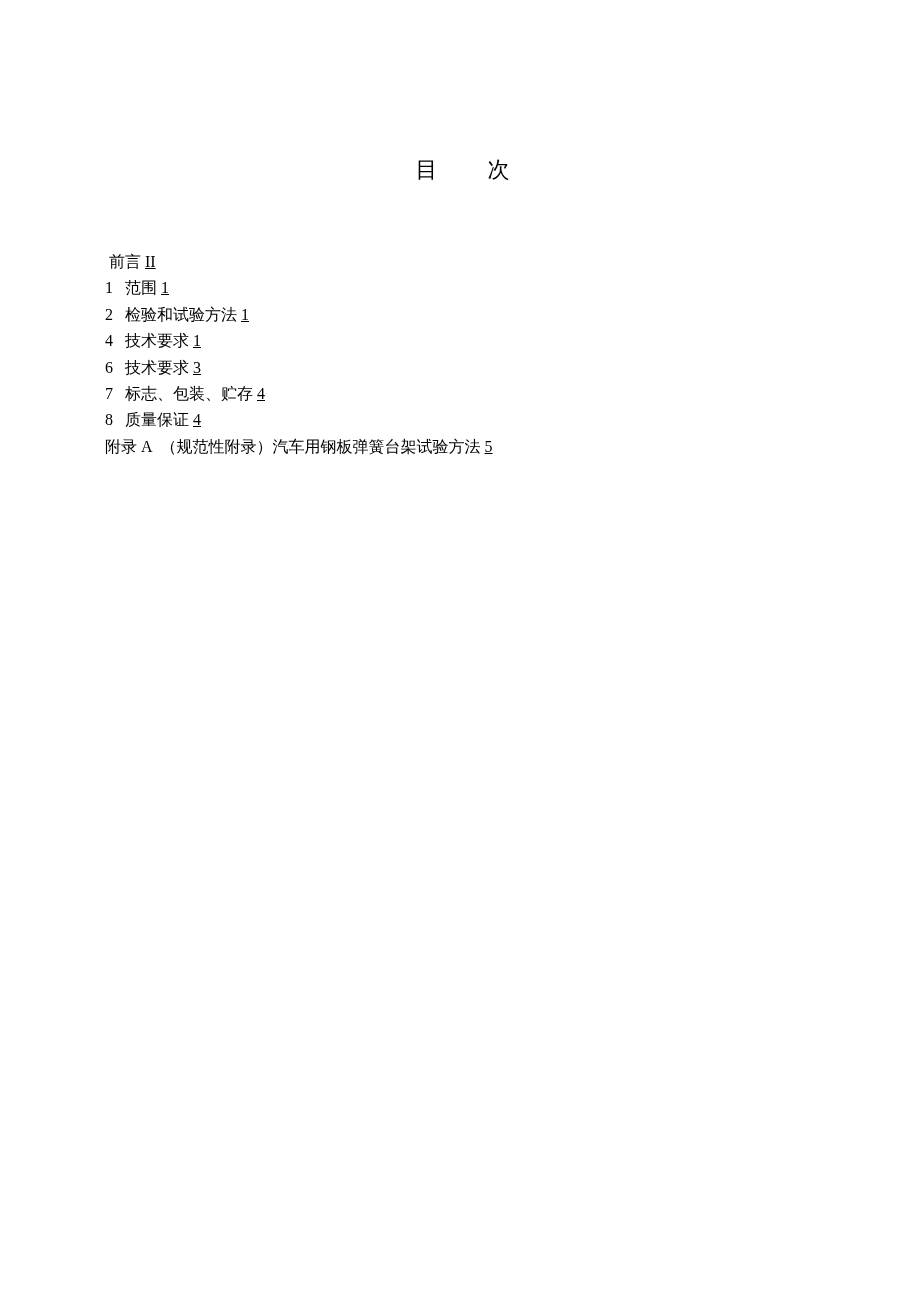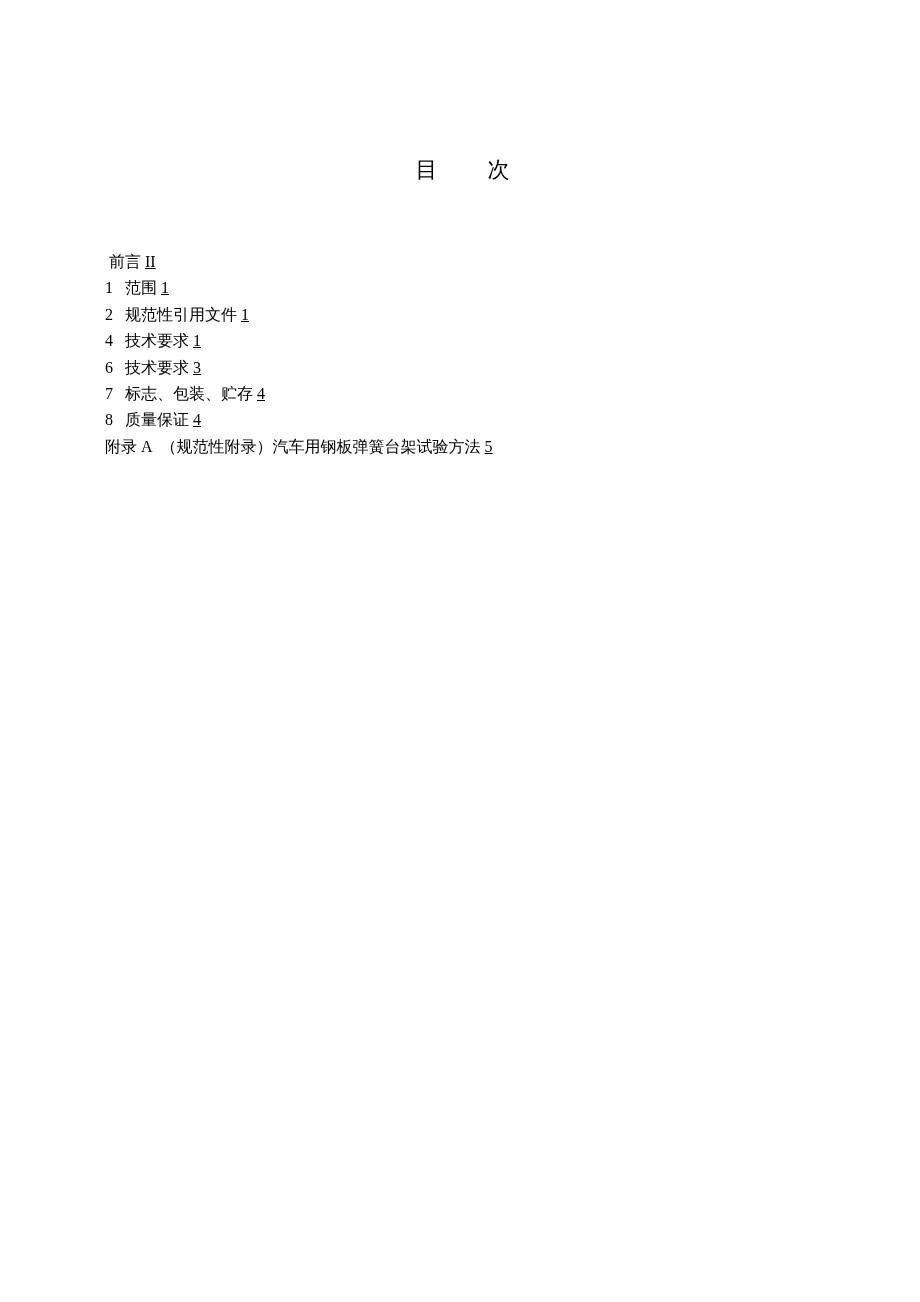--- a/index.html
+++ b/index.html
@@ -57,21 +57,21 @@
       <span class="toc-page">II</span>
     </div>
 
     <div class="toc-line">
       <span class="toc-num">1</span>
       <span class="toc-label">范围</span>
       <span class="toc-page">1</span>
     </div>
     <div class="toc-line">
       <span class="toc-num">2</span>
-      <span class="toc-label">规范性引用文件</span>
+      <span class="toc-label">检验和试验方法</span>
       <span class="toc-page">1</span>
     </div>
     <div class="toc-line">
       <span class="toc-num">4</span>
       <span class="toc-label">技术要求</span>
       <span class="toc-page">1</span>
     </div>
     <div class="toc-line">
       <span class="toc-num">6</span>
       <span class="toc-label">技术要求</span>

